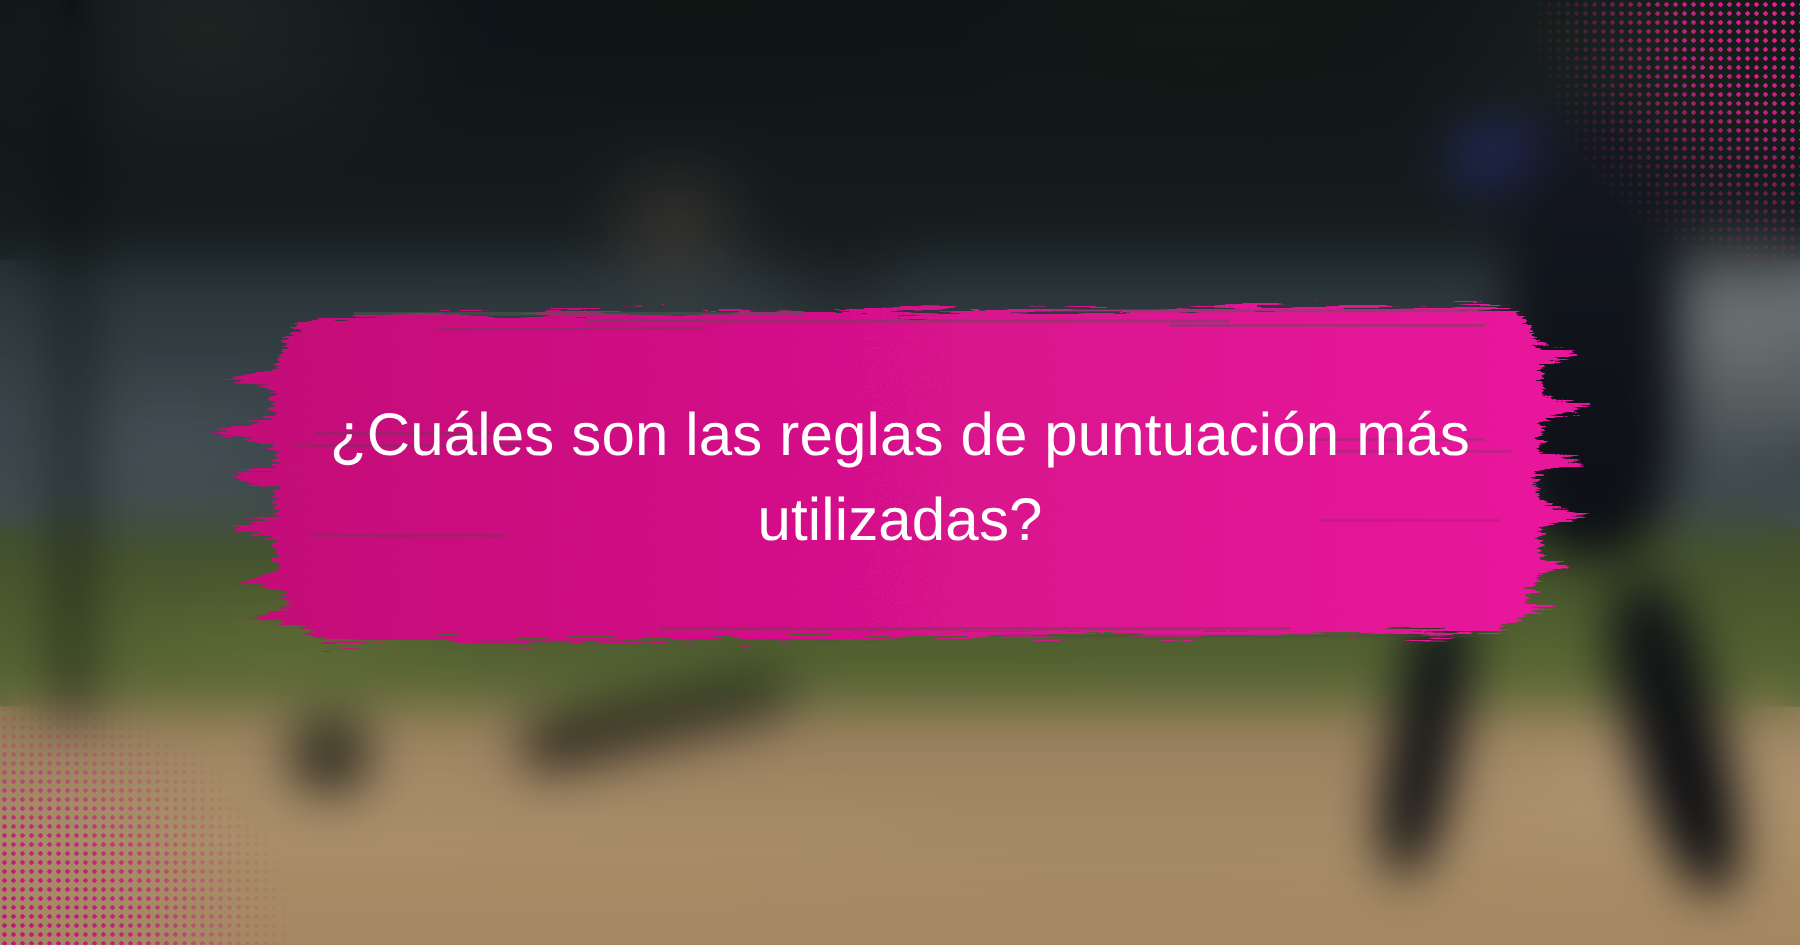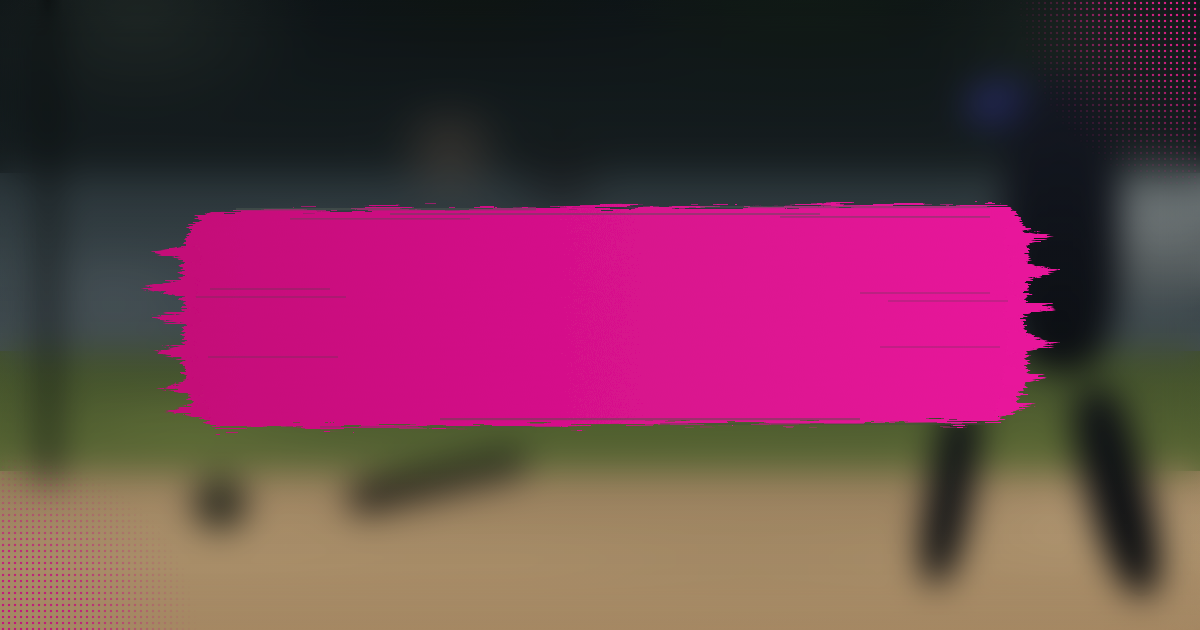--- a/index.html
+++ b/index.html
@@ -272,14 +272,15 @@
         <rect x="70" y="92" width="120" height="2" fill="#3f4a44" opacity=".5"></rect>
         <rect x="56" y="100" width="150" height="2" fill="#3f4a44" opacity=".45"></rect>
         <rect x="68" y="160" width="130" height="2" fill="#3f4a44" opacity=".45"></rect>
         <rect x="720" y="96" width="130" height="2" fill="#3c4740" opacity=".45"></rect>
         <rect x="748" y="104" width="120" height="2" fill="#3c4740" opacity=".4"></rect>
         <rect x="740" y="150" width="120" height="2" fill="#3c4740" opacity=".4"></rect>
       </g>
     </svg>
   </div>
 
+  <div id="headline">¿Cuáles son las reglas de puntuación más utilizadas?</div>
 
 </div>
 
 </body></html>

